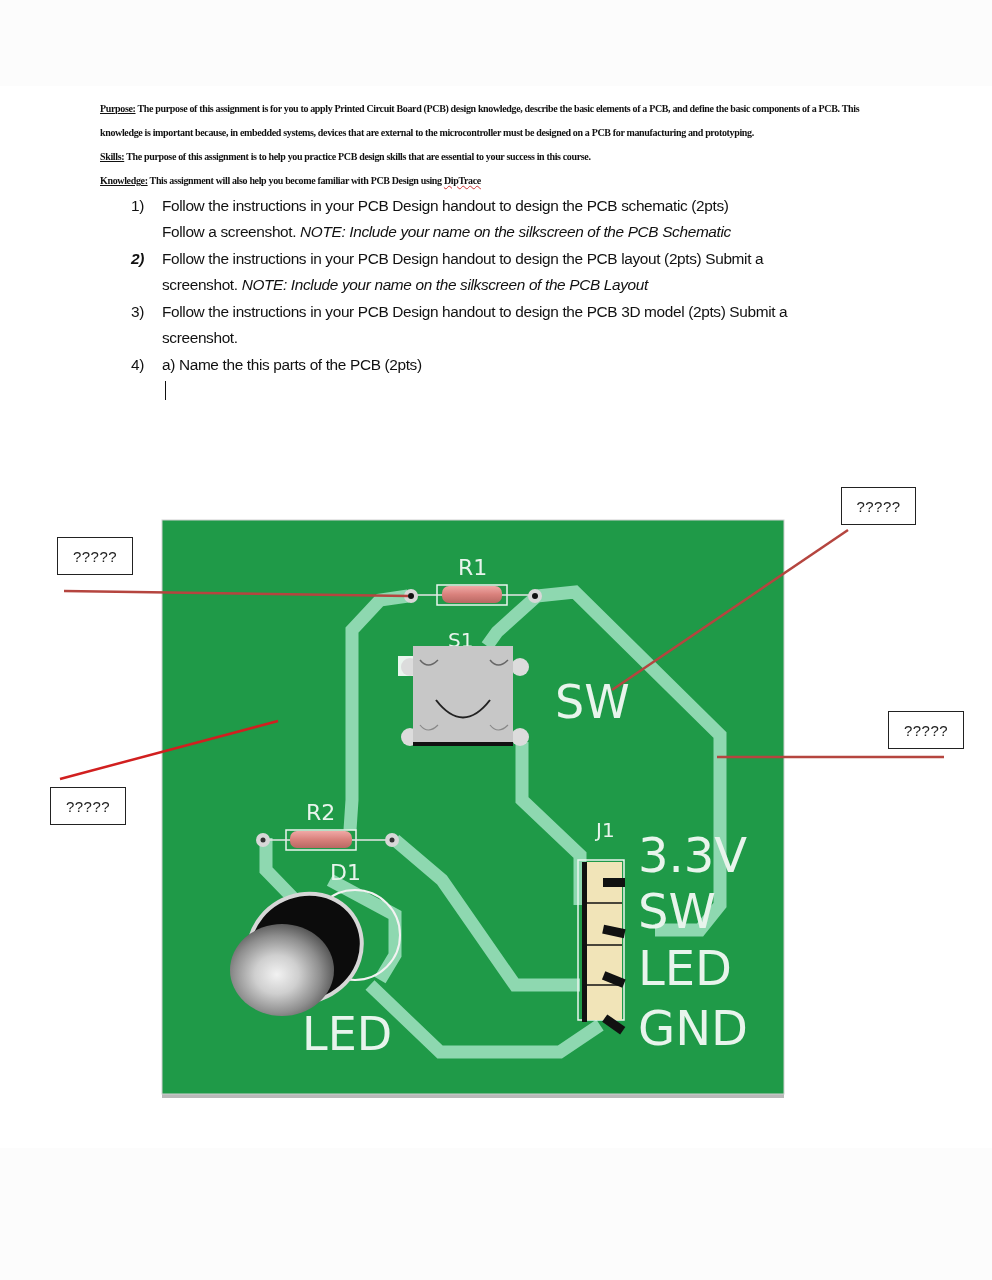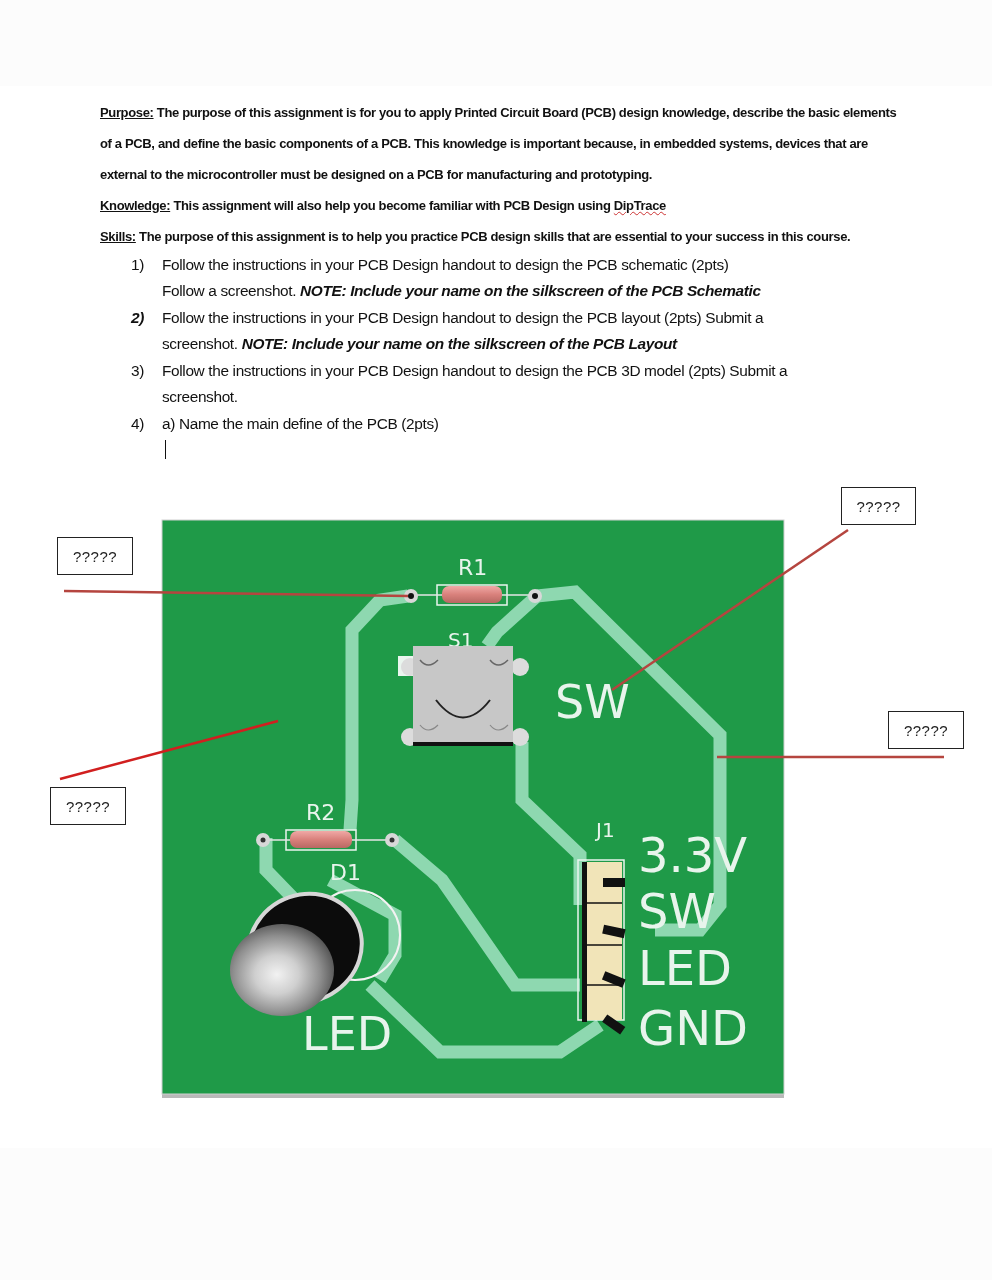--- a/index.html
+++ b/index.html
@@ -11,78 +11,79 @@
   .page-band {
     position: absolute; left: 0; top: 86px; width: 992px; height: 1062px;
     background: #ffffff;
   }
   .doc-text {
     position: absolute; left: 100px; top: 97px; width: 800px;
     font-family: "Liberation Sans Narrow", "Liberation Sans", sans-serif;
     color: #111;
   }
   .para {
-    font-weight: bold; font-size: 13px; line-height: 31px;
+    font-weight: bold; font-size: 10px; line-height: 24px;
     letter-spacing: -0.35px;
+    font-family: Liberation Serif, serif;
   }
   .para .u { text-decoration: underline; }
   .spell { text-decoration: underline wavy #c33; text-decoration-thickness: 1px; }
   ol.items { list-style: none; margin: 0; padding: 0; }
   ol.items li {
     position: relative; padding-left: 62px;
     font-size: 15.4px; line-height: 26px; letter-spacing: -0.35px;
     font-weight: normal; margin-bottom: 1px;
   }
   ol.items li .num { position: absolute; left: 31px; top: 0; }
   ol.items li .num.bi { font-weight: bold; font-style: italic; }
-  .note { font-weight: bold; font-style: italic; }
+  .note { font-weight: normal; font-style: italic; }
   .caret { display: inline-block; width: 1px; height: 19px; background: #111; vertical-align: -4px; margin-left: 3px; }
 
   .figure { position: absolute; left: 0; top: 0; width: 992px; height: 1280px; }
   .qbox {
     position: absolute; border: 1.5px solid #222; background: #fff;
     font-family: "Liberation Sans Narrow", "Liberation Sans", sans-serif;
     font-size: 15px; color: #222; display: flex; align-items: center; justify-content: center;
     letter-spacing: 0.5px;
   }
 </style>
 </head>
 <body>
 
 <div class="page-band"></div>
 
 <div class="doc-text">
   <div class="para">
     <span class="u">Purpose:</span><span> The purpose of this assignment is for you to apply Printed Circuit Board (PCB) design knowledge, describe the basic elements of a PCB, and define the basic components of a PCB. This knowledge is important because, in embedded systems, devices that are external to the microcontroller must be designed on a PCB for manufacturing and prototyping.</span>
   </div>
   <div class="para">
-    <span class="u">Knowledge:</span><span> This assignment will also help you become familiar with PCB Design using </span><span class="spell">DipTrace</span>
+    <span class="u">Skills:</span><span> The purpose of this assignment is to help you practice PCB design skills that are essential to your success in this course.</span>
   </div>
   <div class="para">
-    <span class="u">Skills:</span><span> The purpose of this assignment is to help you practice PCB design skills that are essential to your success in this course.</span>
+    <span class="u">Knowledge:</span><span> This assignment will also help you become familiar with PCB Design using </span><span class="spell">DipTrace</span>
   </div>
   <ol class="items">
     <li>
       <span class="num">1)</span>
       <span>Follow the instructions in your PCB Design handout to design the PCB schematic  (2pts)</span><br>
       <span>Follow a screenshot. </span><span class="note">NOTE: Include your name on the silkscreen of the PCB Schematic</span>
     </li>
     <li>
       <span class="num bi">2)</span>
       <span>Follow the instructions in your PCB Design handout to design the PCB layout (2pts) Submit a</span><br>
       <span>screenshot. </span><span class="note">NOTE: Include your name on the silkscreen of the PCB Layout</span>
     </li>
     <li>
       <span class="num">3)</span>
       <span>Follow the instructions in your PCB Design handout to design the PCB 3D model (2pts) Submit a</span><br>
       <span>screenshot.</span>
     </li>
     <li>
       <span class="num">4)</span>
-      <span>a) Name the main define of the PCB (2pts)</span><br>
+      <span>a) Name the this parts of the PCB (2pts)</span><br>
       <span class="caret"></span>
     </li>
   </ol>
 </div>
 
 <svg class="figure" width="992" height="1280" viewBox="0 0 992 1280" xmlns="http://www.w3.org/2000/svg">
   <defs>
     <radialGradient id="ledGrad" cx="0.45" cy="0.55" r="0.6">
       <stop offset="0" stop-color="#f2f2f2"></stop>
       <stop offset="0.35" stop-color="#cfcfcf"></stop>

